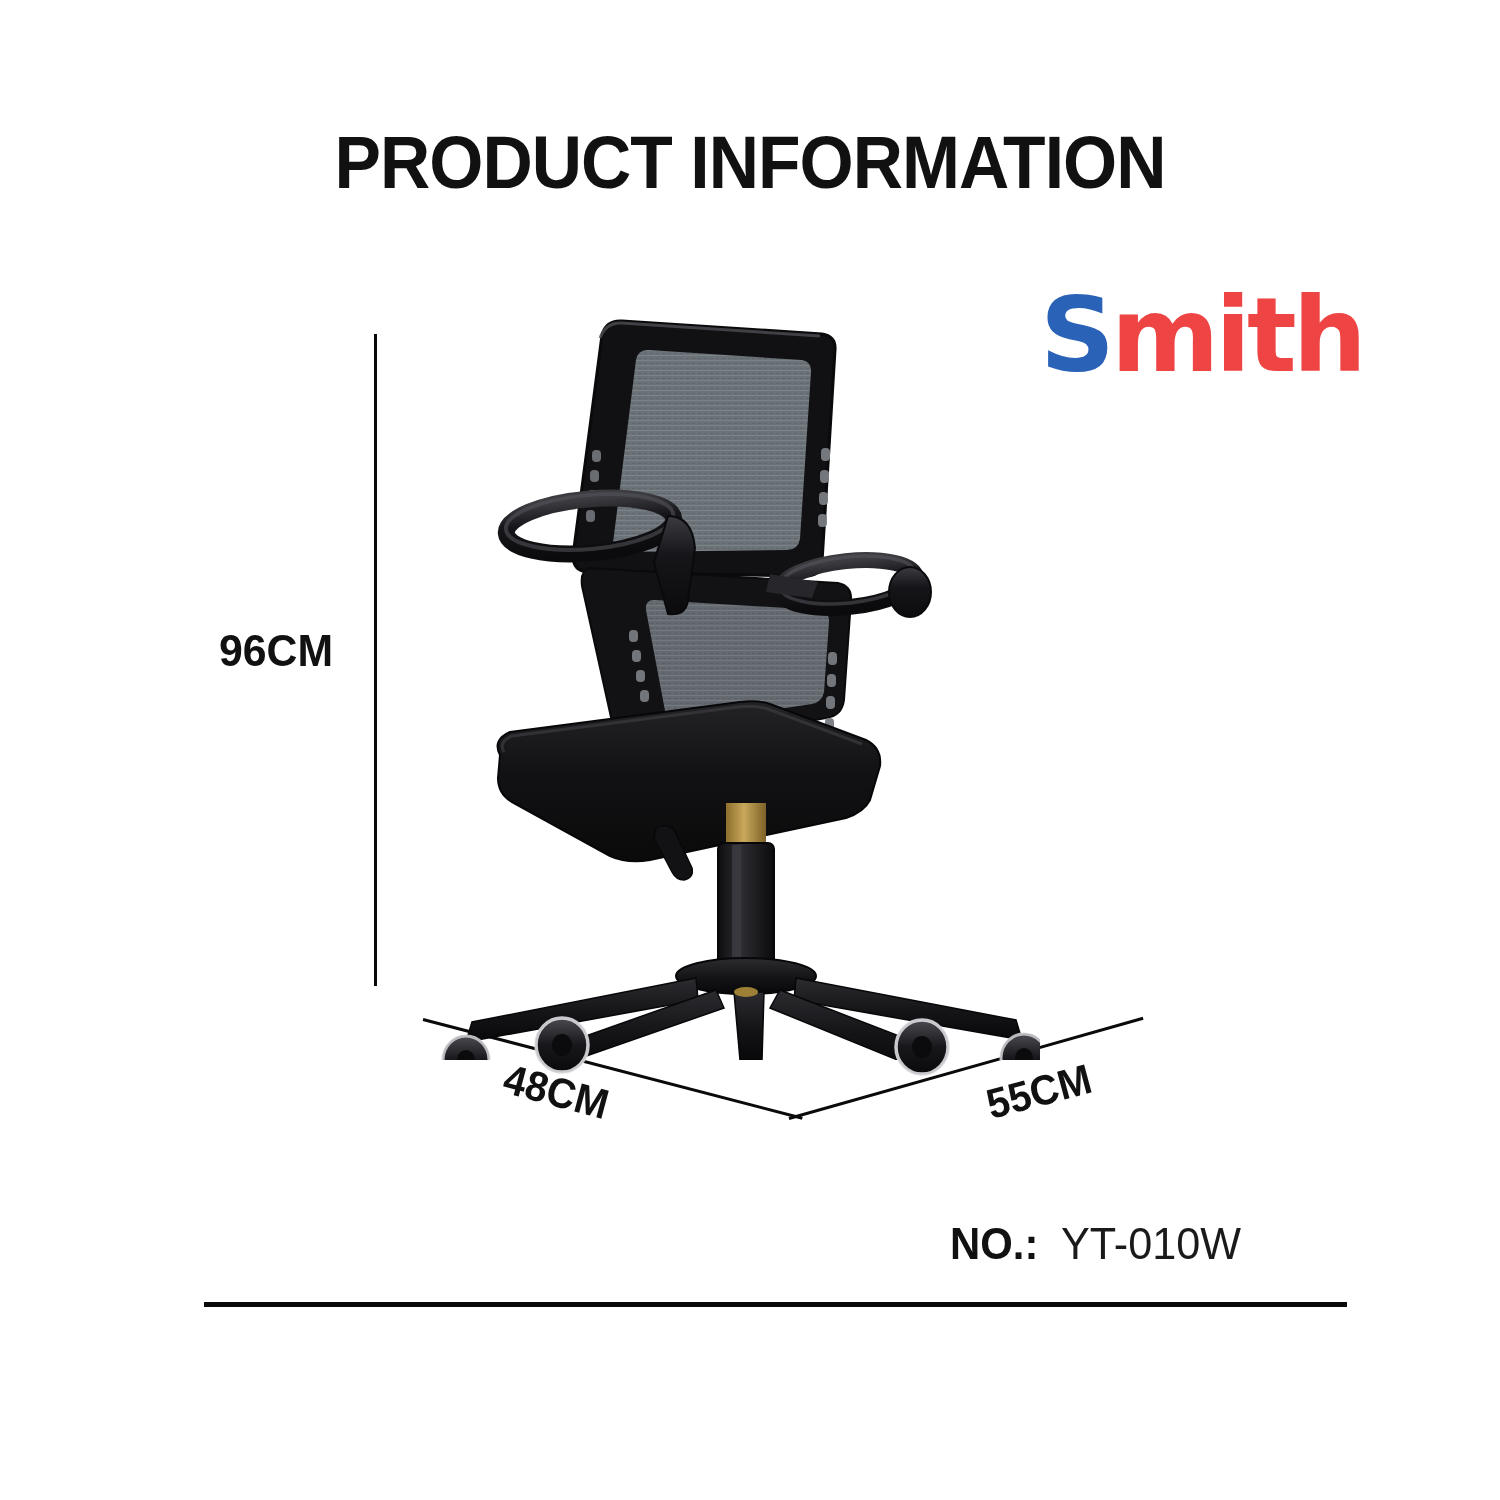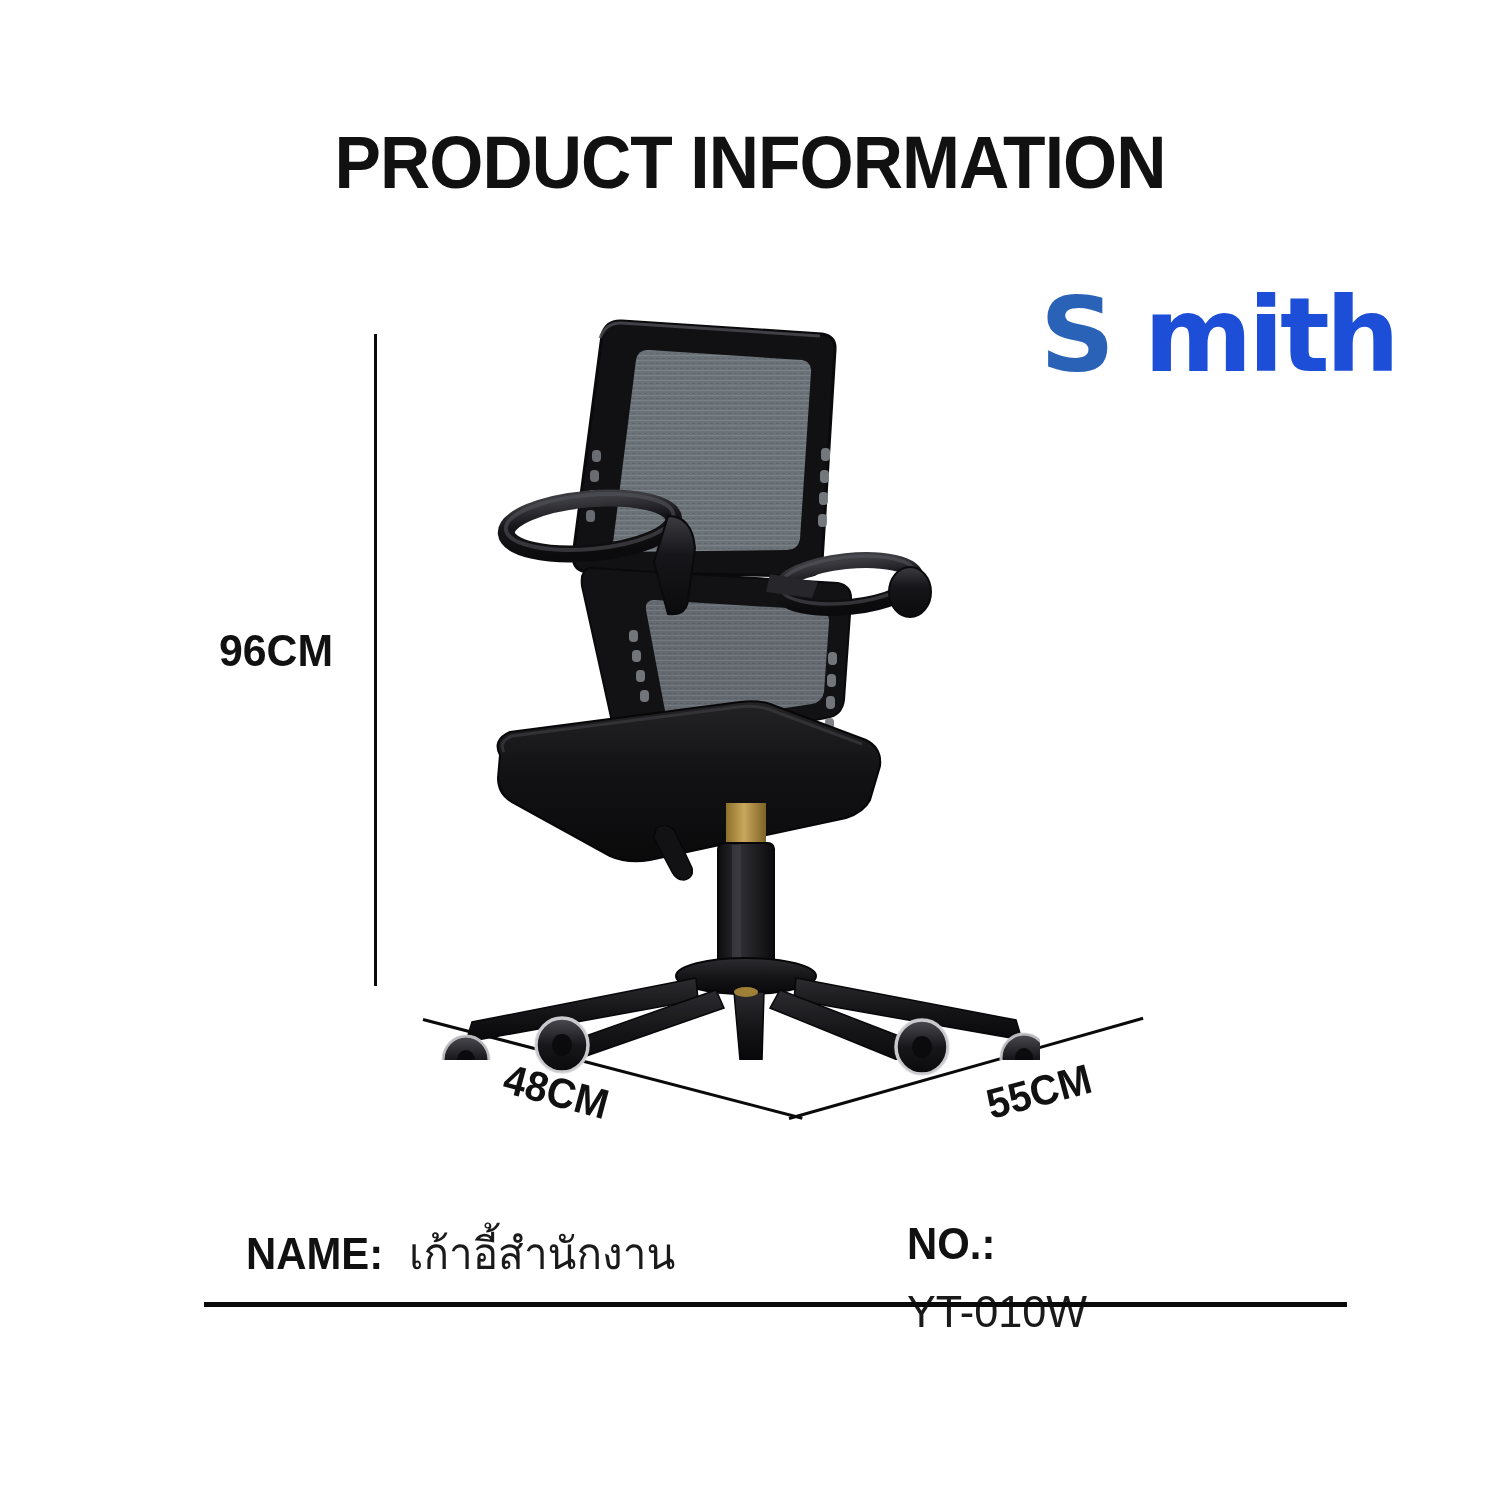--- a/index.html
+++ b/index.html
@@ -41,21 +41,21 @@
     left: 1040px;
     top: 283px;
     font-family: "DejaVu Sans", sans-serif;
     font-weight: 700;
     font-size: 104px;
     line-height: 1;
     letter-spacing: -4px;
     white-space: nowrap;
   }
   .logo .s { color: #2a62b8; }
-  .logo .rest { color: #1d4ed8; margin-left: 33px; }
+  .logo .rest { color: #ef4444; }
 
   
   .vrule {
     position: absolute;
     left: 374px;
     top: 334px;
     width: 3px;
     height: 652px;
     background: #0a0a0a;
   }
@@ -93,26 +93,25 @@
   .spec-left {
     position: absolute;
     left: 0; top: 0;
     display: flex;
     align-items: baseline;
     gap: 16px;
     white-space: nowrap;
   }
   .spec-right {
     position: absolute;
-    left: 661px; top: 0;
+    left: 704px; top: 0;
     display: flex;
     align-items: baseline;
     gap: 16px;
     white-space: nowrap;
-    flex-direction: column;
   }
   .k {
     font-family: "Liberation Sans", sans-serif;
     font-weight: 700;
     font-size: 45px;
     color: #111111;
     transform: scaleX(0.93);
     transform-origin: left center;
     display: inline-block;
   }
@@ -343,24 +342,20 @@
     </g>
 
     <g>
       <ellipse cx="482" cy="32" rx="26" ry="27" fill="url(#casterGrad2)" stroke="#07070a" stroke-width="1.5"></ellipse>
       <ellipse cx="482" cy="32" rx="26" ry="27" fill="none" stroke="#dedee2" stroke-width="3.5" opacity="0.9"></ellipse>
       <ellipse cx="482" cy="32" rx="10" ry="11" fill="#0b0b0d"></ellipse>
     </g>
   </svg>
 
   <div class="spec-name-row">
-    <div class="spec-left">
-      <span class="k">NAME:</span>
-      <span class="v v-thai">เก้าอี้สำนักงาน</span>
-    </div>
     <div class="spec-right">
       <span class="k">NO.:</span>
       <span class="v">YT-010W</span>
     </div>
   </div>
 
   <div class="hsep"></div>
 
 
 </div>

